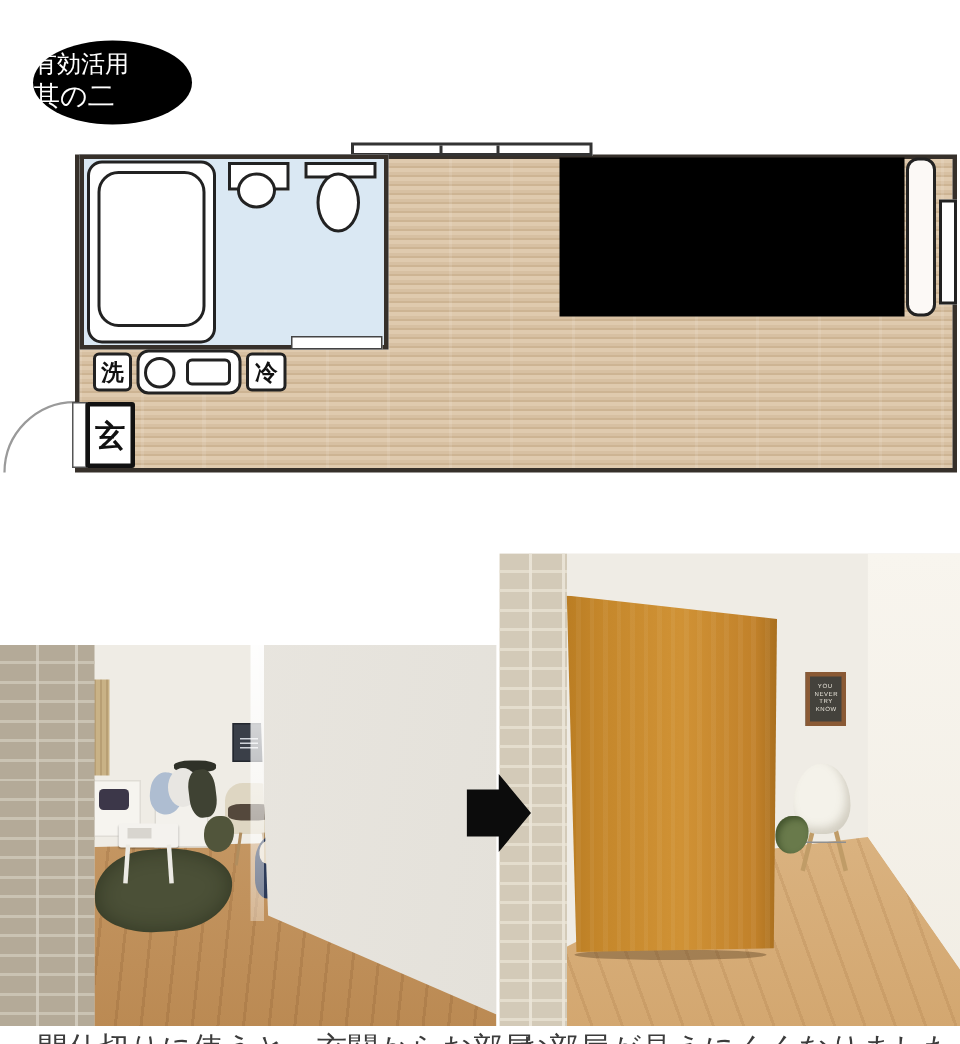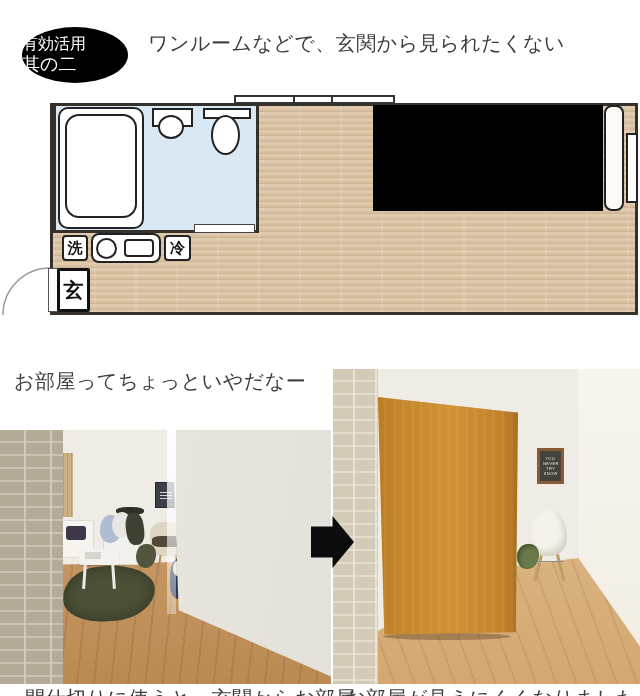--- a/index.html
+++ b/index.html
@@ -132,21 +132,20 @@
   .caption-after{left:345px;}
 </style>
 </head>
 <body>
 
 <div class="abs badge">
   <div class="l1">有効活用</div>
   <div class="l2">其の二</div>
 </div>
 <div class="abs headline">
-  <div>ワンルームなどで、玄関から見られたくない</div>
 </div>
 
 <div class="abs floorplan">
   <div class="abs fp-room"></div>
   <div class="abs fp-window-top">
     <span class="abs fp-window-div" style="left:57px"></span>
     <span class="abs fp-window-div" style="left:95px"></span>
   </div>
   <div class="abs fp-bath"></div>
   <div class="abs fp-white fp-tub-outer"></div>
@@ -174,21 +173,20 @@
   <div class="abs fp-genkan">
     <span>玄</span>
   </div>
 
   <div class="abs fp-hidden"></div>
   <div class="abs fp-bed"></div>
   <div class="abs fp-right-window"></div>
 </div>
 
 <div class="abs midtext">
-  <div>お部屋ってちょっといやだなー</div>
 </div>
 
 <div class="abs photo photo-before">
   <div class="abs pb-floor"></div>
   <div class="abs pb-curtain"></div>
   <div class="abs pb-poster">
       <i></i>
       <i></i>
       <i></i>
     </div>

